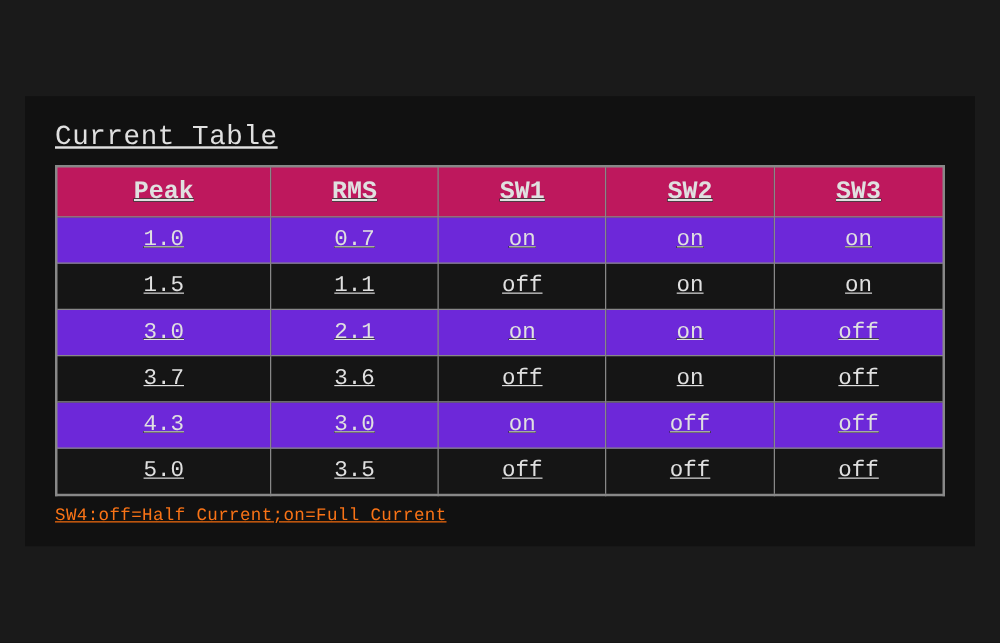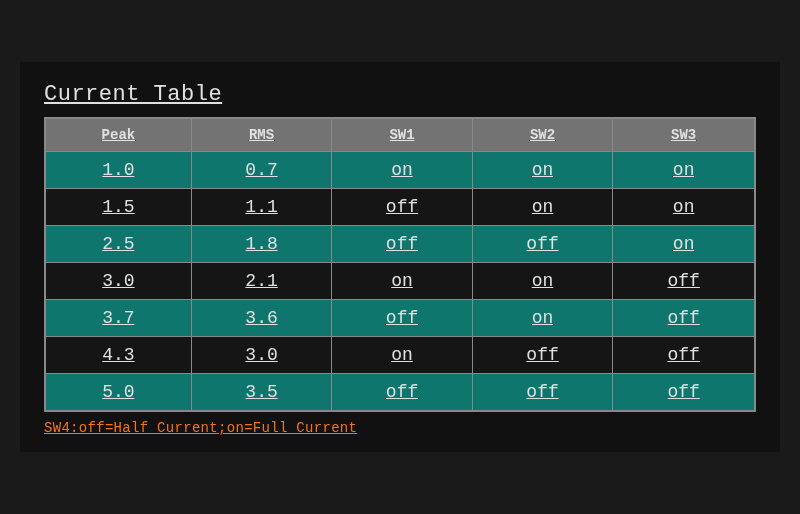--- a/index.html
+++ b/index.html
@@ -42,27 +42,27 @@
     th, td {
       border: 1px solid #888;
       text-align: center;
       padding: 8px 4px;
       color: #e0e0e0;
       font-family: 'Courier New', Courier, monospace;
       font-size: 18px;
     }
 
     thead th {
-      background-color: #737373;
+      background-color: #be185d;
       font-weight: bold;
-      font-size: 14px;
+      font-size: 20px;
     }
 
     tbody tr {
-      background-color: #0f766e;
+      background-color: #6d28d9;
     }
 
     tbody tr:nth-child(even) {
       background-color: #151515;
     }
 
     .footnote {
       color: #f97316;
       font-size: 14px;
       margin-top: 8px;
@@ -94,27 +94,20 @@
           <td>on</td>
         </tr>
         <tr>
           <td>1.5</td>
           <td>1.1</td>
           <td>off</td>
           <td>on</td>
           <td>on</td>
         </tr>
         <tr>
-          <td>2.5</td>
-          <td>1.8</td>
-          <td>off</td>
-          <td>off</td>
-          <td>on</td>
-        </tr>
-        <tr>
           <td>3.0</td>
           <td>2.1</td>
           <td>on</td>
           <td>on</td>
           <td>off</td>
         </tr>
         <tr>
           <td>3.7</td>
           <td>3.6</td>
           <td>off</td>

